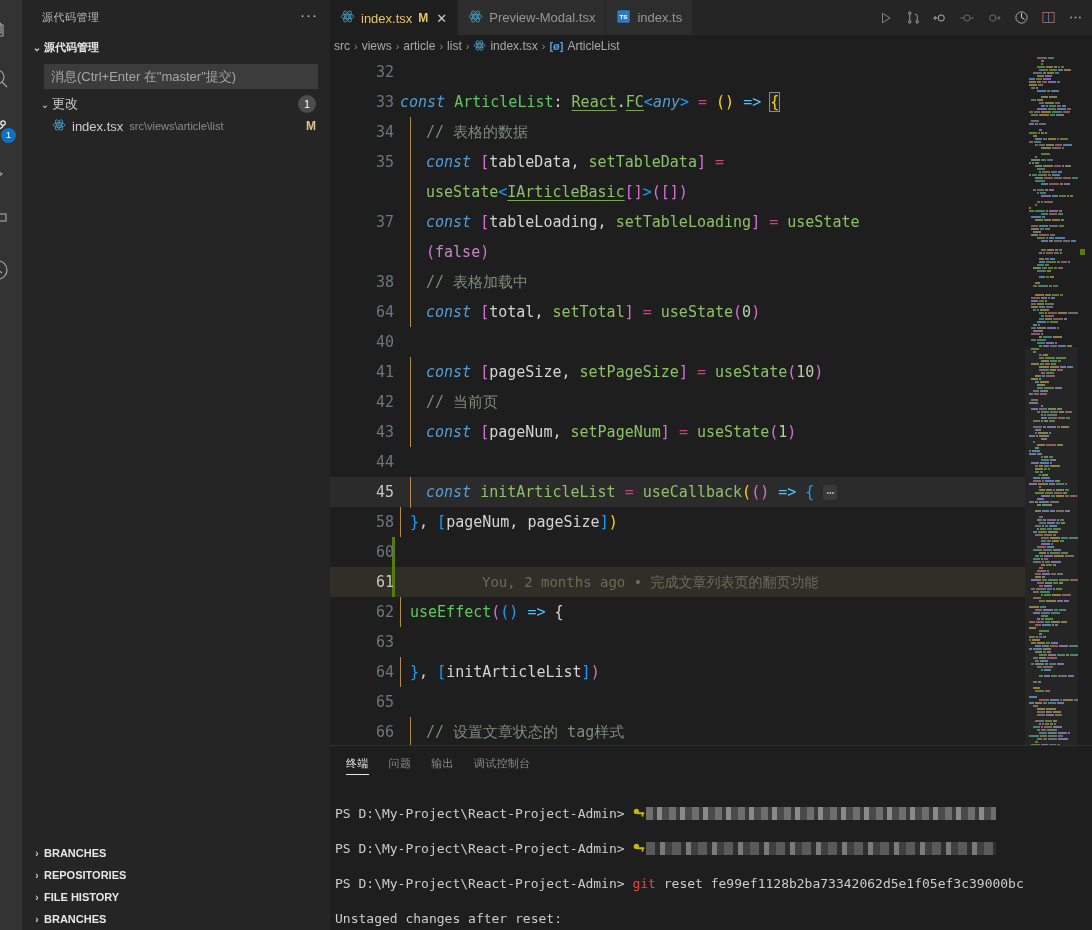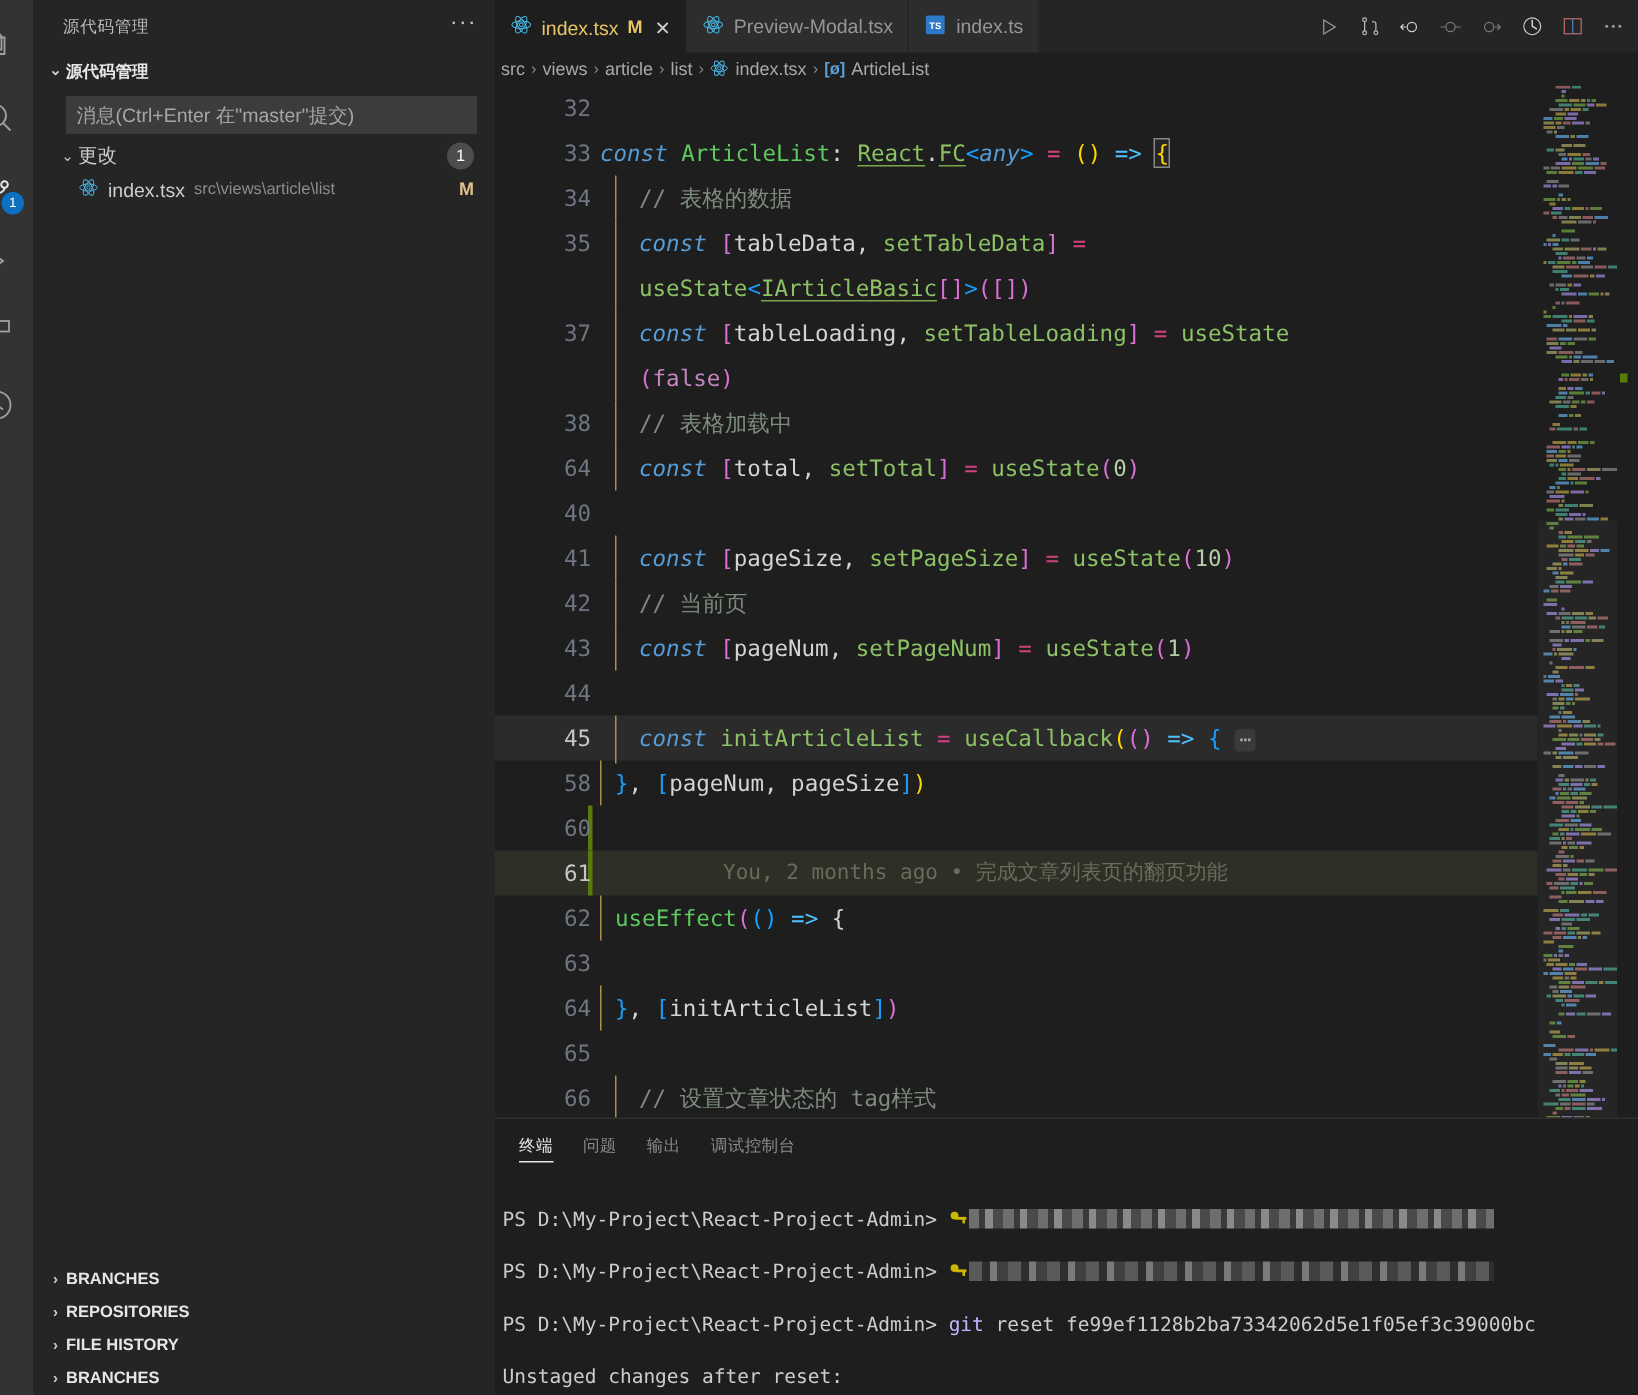--- a/index.html
+++ b/index.html
@@ -181,21 +181,21 @@
   .ptab.active { color: #e7e7e7; }
   .ptab.active::after {
     content: ""; position: absolute; left: 8px; right: 8px; bottom: 6px;
     height: 1px; background: #e7e7e7;
   }
   .term {
     padding: 6px 0 0 5px; font-family: "DejaVu Sans Mono", monospace;
     font-size: 13px; line-height: 17.5px; color: #cccccc; white-space: pre;
   }
   .term .ps { color: #cccccc; }
-  .term .yel { color: #c4b5fd; }
+  .term .yel { color: #ef4444; }
   .blurbox { display: inline-block; height: 13px; vertical-align: -2px; }
   .term-icon { display:inline-block; width: 14px; height: 14px; vertical-align: -3px; }
 </style>
 </head>
 <body>
 
 <div class="app">
 
   <div class="activitybar">
     <div class="ab-item" style="margin-top:6px">

